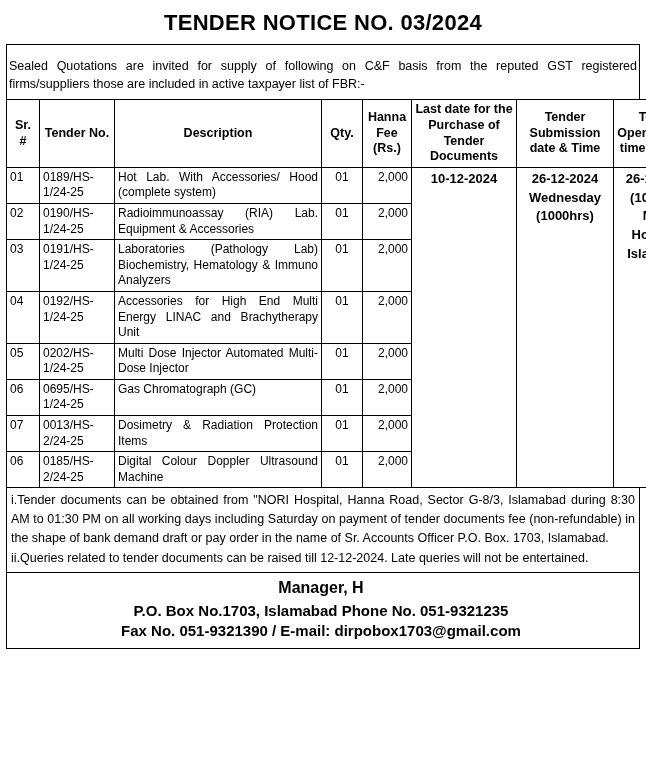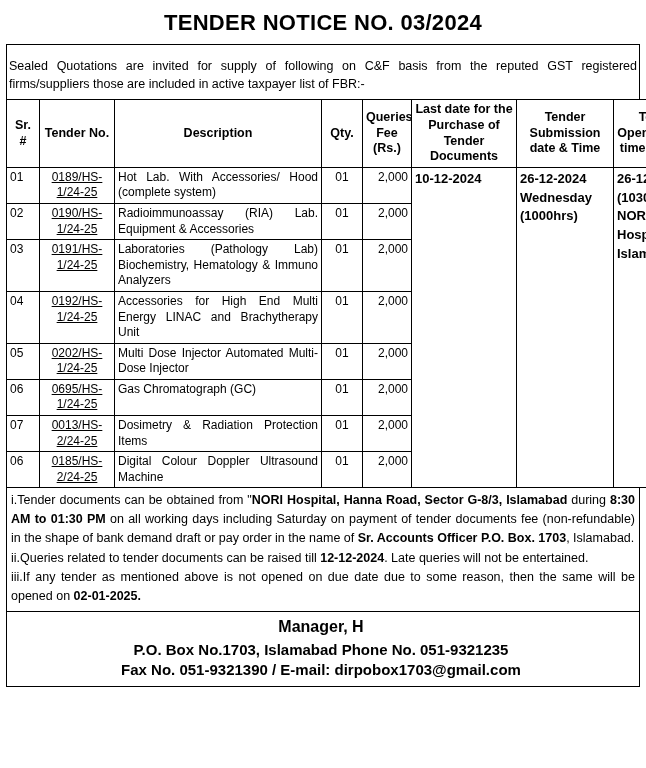--- a/index.html
+++ b/index.html
@@ -48,26 +48,26 @@
     vertical-align: top;
   }
   table.tender th {
     text-align: center;
     font-weight: bold;
     font-size: 12.5px;
     line-height: 1.25;
     vertical-align: middle;
   }
   td.c-sr { text-align: left; width: 26px; }
-  td.c-tno { text-align: center; width: 68px; line-height:1.3;text-decoration:underline; }
+  td.c-tno { text-align: left; width: 68px; line-height:1.3; }
   td.c-desc { text-align: justify; text-align-last: left; width: 200px; line-height:1.3; }
   td.c-qty { text-align: center; width: 34px; }
   td.c-fee { text-align: right; width: 42px; }
   td.merged {
-    text-align: left;
+    text-align: center;
     vertical-align: middle;
     font-weight: bold;
     font-size: 13px;
     line-height: 1.45;
   }
   th.h-sr { width: 26px; }
   th.h-tno { width: 68px; }
   th.h-desc { width: 200px; }
   th.h-qty { width: 34px; }
   th.h-fee { width: 42px; }
@@ -76,21 +76,21 @@
   th.h-open { width: 84px; }
   .notes {
     border: 1px solid #000;
     border-top: none;
     font-size: 12.5px;
     line-height: 1.5;
     padding: 3px 4px 4px 4px;
     text-align: justify;
   }
   .notes p { margin: 0 0 1px 0; }
-  .notes b { font-weight: bold; }
+  .notes b { font-weight: normal; }
   .footer {
     border: 1px solid #000;
     border-top: none;
     text-align: center;
     padding: 4px 4px 6px 0;
     line-height: 1.35;
   }
   .footer .mgr {
     font-size: 16px;
     font-weight: bold;
@@ -110,21 +110,21 @@
 
   <div class="intro">Sealed Quotations are invited for supply of following on C&amp;F basis from the reputed GST registered firms/suppliers those are included in active taxpayer list of FBR:-</div>
 
   <table class="tender">
     <thead>
       <tr>
         <th class="h-sr">Sr. #</th>
         <th class="h-tno">Tender No.</th>
         <th class="h-desc">Description</th>
         <th class="h-qty">Qty.</th>
-        <th class="h-fee">Queries Fee (Rs.)</th>
+        <th class="h-fee">Hanna Fee (Rs.)</th>
         <th class="h-last">Last date for the Purchase of Tender Documents</th>
         <th class="h-sub">Tender Submission date &amp; Time</th>
         <th class="h-open">Tender Opening date, time &amp; Venue</th>
       </tr>
     </thead>
     <tbody>
       <tr>
         <td class="c-sr">01</td>
         <td class="c-tno">0189/HS-1/24-25</td>
         <td class="c-desc">Hot Lab. With Accessories/ Hood (complete system)</td>
@@ -182,21 +182,20 @@
         <td class="c-desc">Digital Colour Doppler Ultrasound Machine</td>
         <td class="c-qty">01</td>
         <td class="c-fee">2,000</td>
       </tr>
     </tbody>
   </table>
 
   <div class="notes">
     <p><span>i.Tender documents can be obtained from "</span><b>NORI Hospital, Hanna Road, Sector G-8/3, Islamabad</b><span> during </span><b>8:30 AM to 01:30 PM</b><span> on all working days including Saturday on payment of tender documents fee (non-refundable) in the shape of bank demand draft or pay order in the name of </span><b>Sr. Accounts Officer P.O. Box. 1703</b><span>, Islamabad.</span></p>
     <p><span>ii.Queries related to tender documents can be raised till </span><b>12-12-2024</b><span>. Late queries will not be entertained.</span></p>
-    <p><span>iii.If any tender as mentioned above is not opened on due date due to some reason, then the same will be opened on </span><b>02-01-2025.</b></p>
   </div>
 
   <div class="footer">
     <div class="mgr">Manager, H</div>
     <div class="addr">P.O. Box No.1703, Islamabad Phone No. 051-9321235</div>
     <div class="addr">Fax No. 051-9321390 / E-mail: dirpobox1703@gmail.com</div>
   </div>
 
 </div>
 

